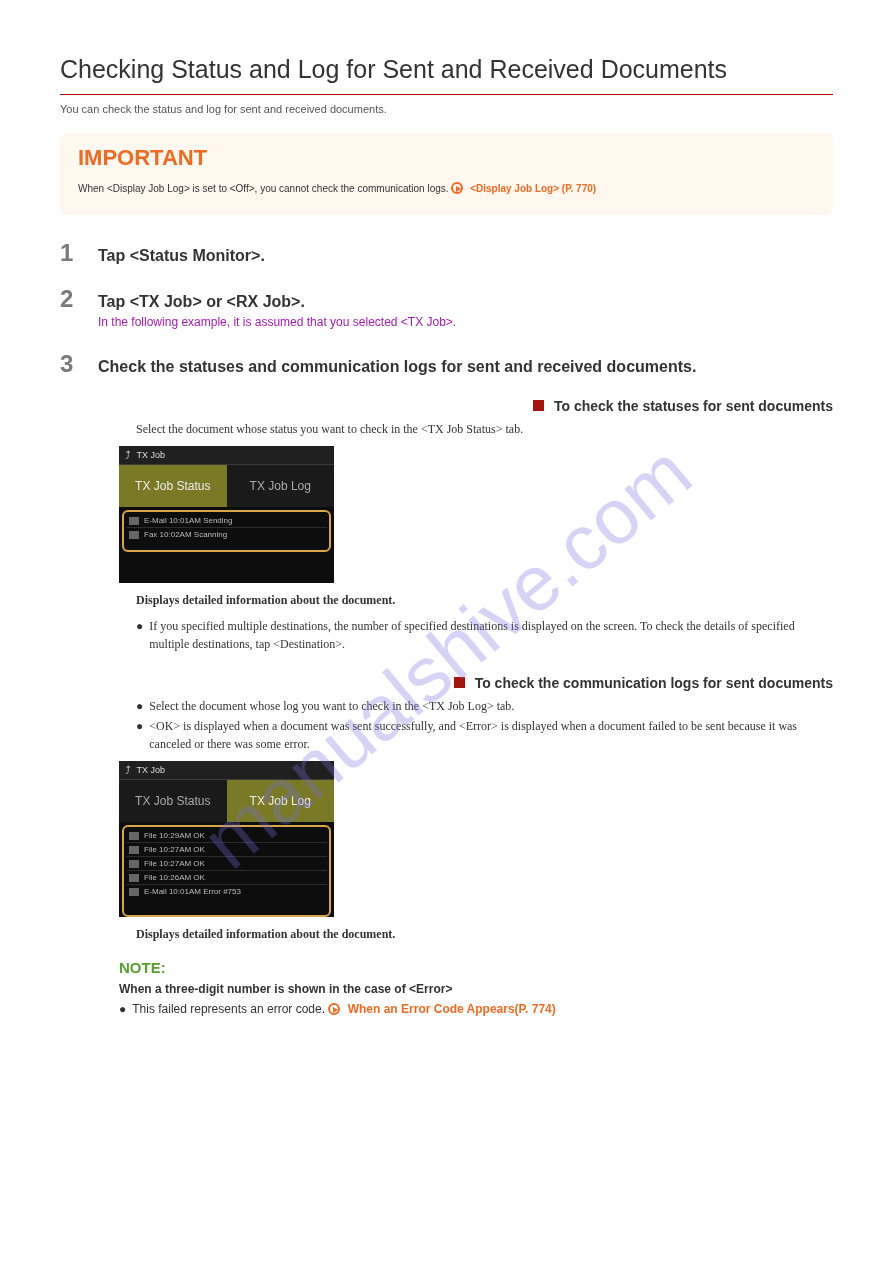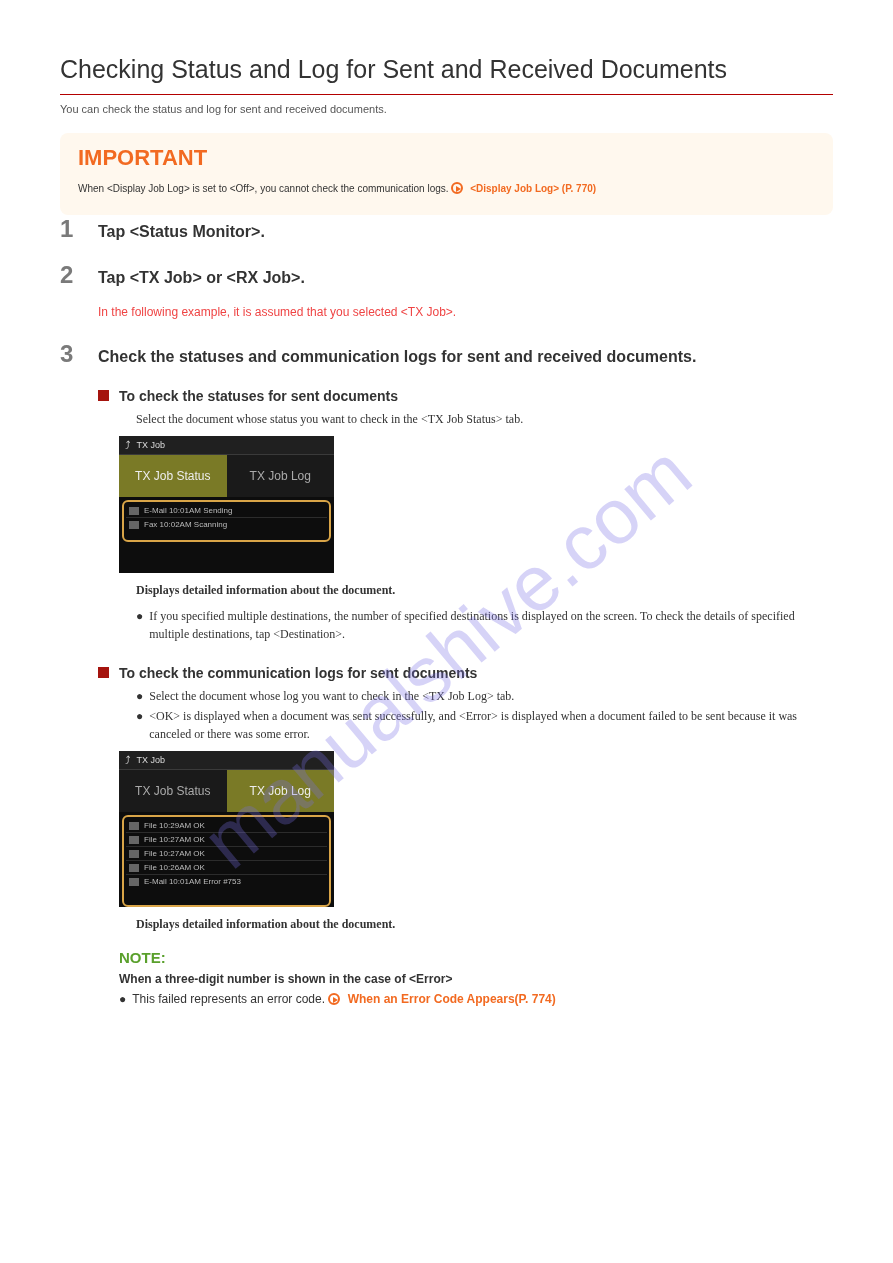--- a/index.html
+++ b/index.html
@@ -27,20 +27,21 @@
     margin-bottom: 8px;
   }
   .topdesc {
     font-size: 11px;
     color: #555;
     margin-bottom: 18px;
   }
   .important-box {
     background: #fff8ee;
     padding: 12px 18px 18px 18px;
+    margin-bottom: 24px;
     border-radius: 8px;
   }
   .important-title {
     color: #f26a21;
     font-size: 22px;
     font-weight: bold;
     margin-bottom: 10px;
   }
   .important-body {
     font-size: 10px;
@@ -82,30 +83,31 @@
     color: #7a7a7a;
     width: 28px;
   }
   .step-text {
     font-size: 16px;
     font-weight: bold;
     color: #333;
   }
   .step-sub {
     font-size: 12px;
-    color: #ef4444;
+    color: #a21caf;
     line-height: 1.6;
     margin-left: 38px;
-    margin-top: 14px;
+    margin-top: 0;
   }
   .tab-row {
     display: flex;
     align-items: baseline;
     margin-left: 38px;
     margin-bottom: 6px;
+    justify-content: flex-end;
   }
   .tab-bullet {
     width: 11px; height: 11px;
     background: #a5140e;
     margin-right: 10px;
     flex-shrink: 0;
     margin-top: 4px;
   }
   .tab-label {
     font-size: 14px;

